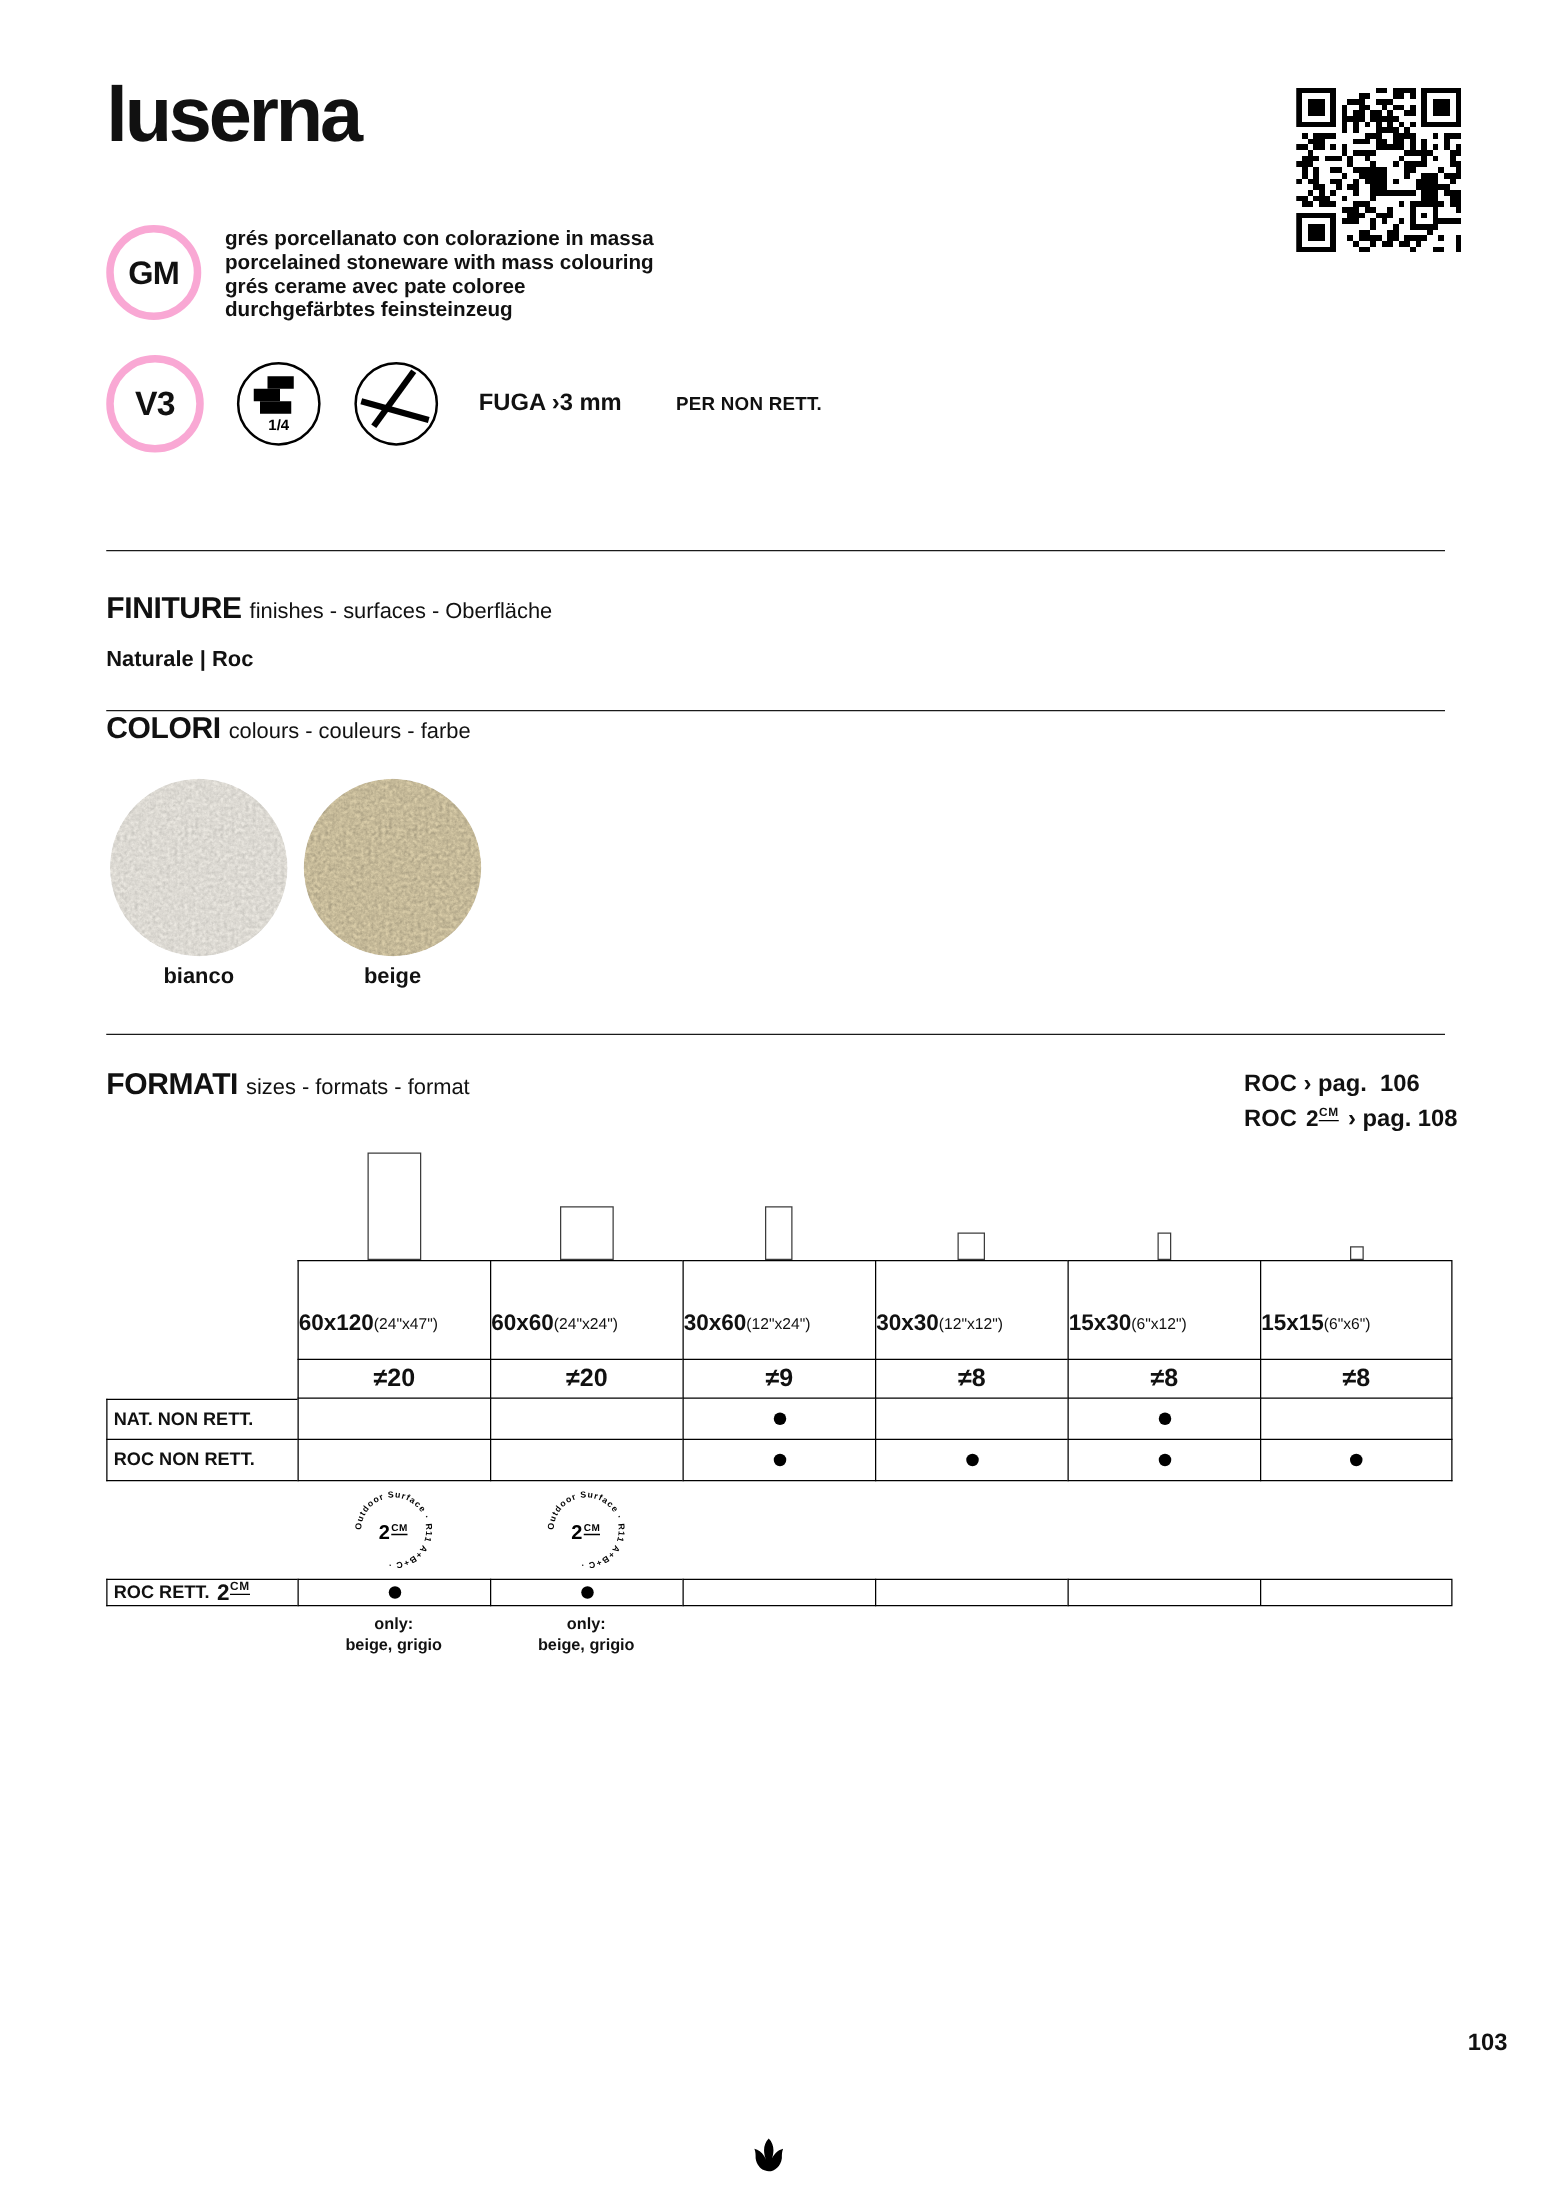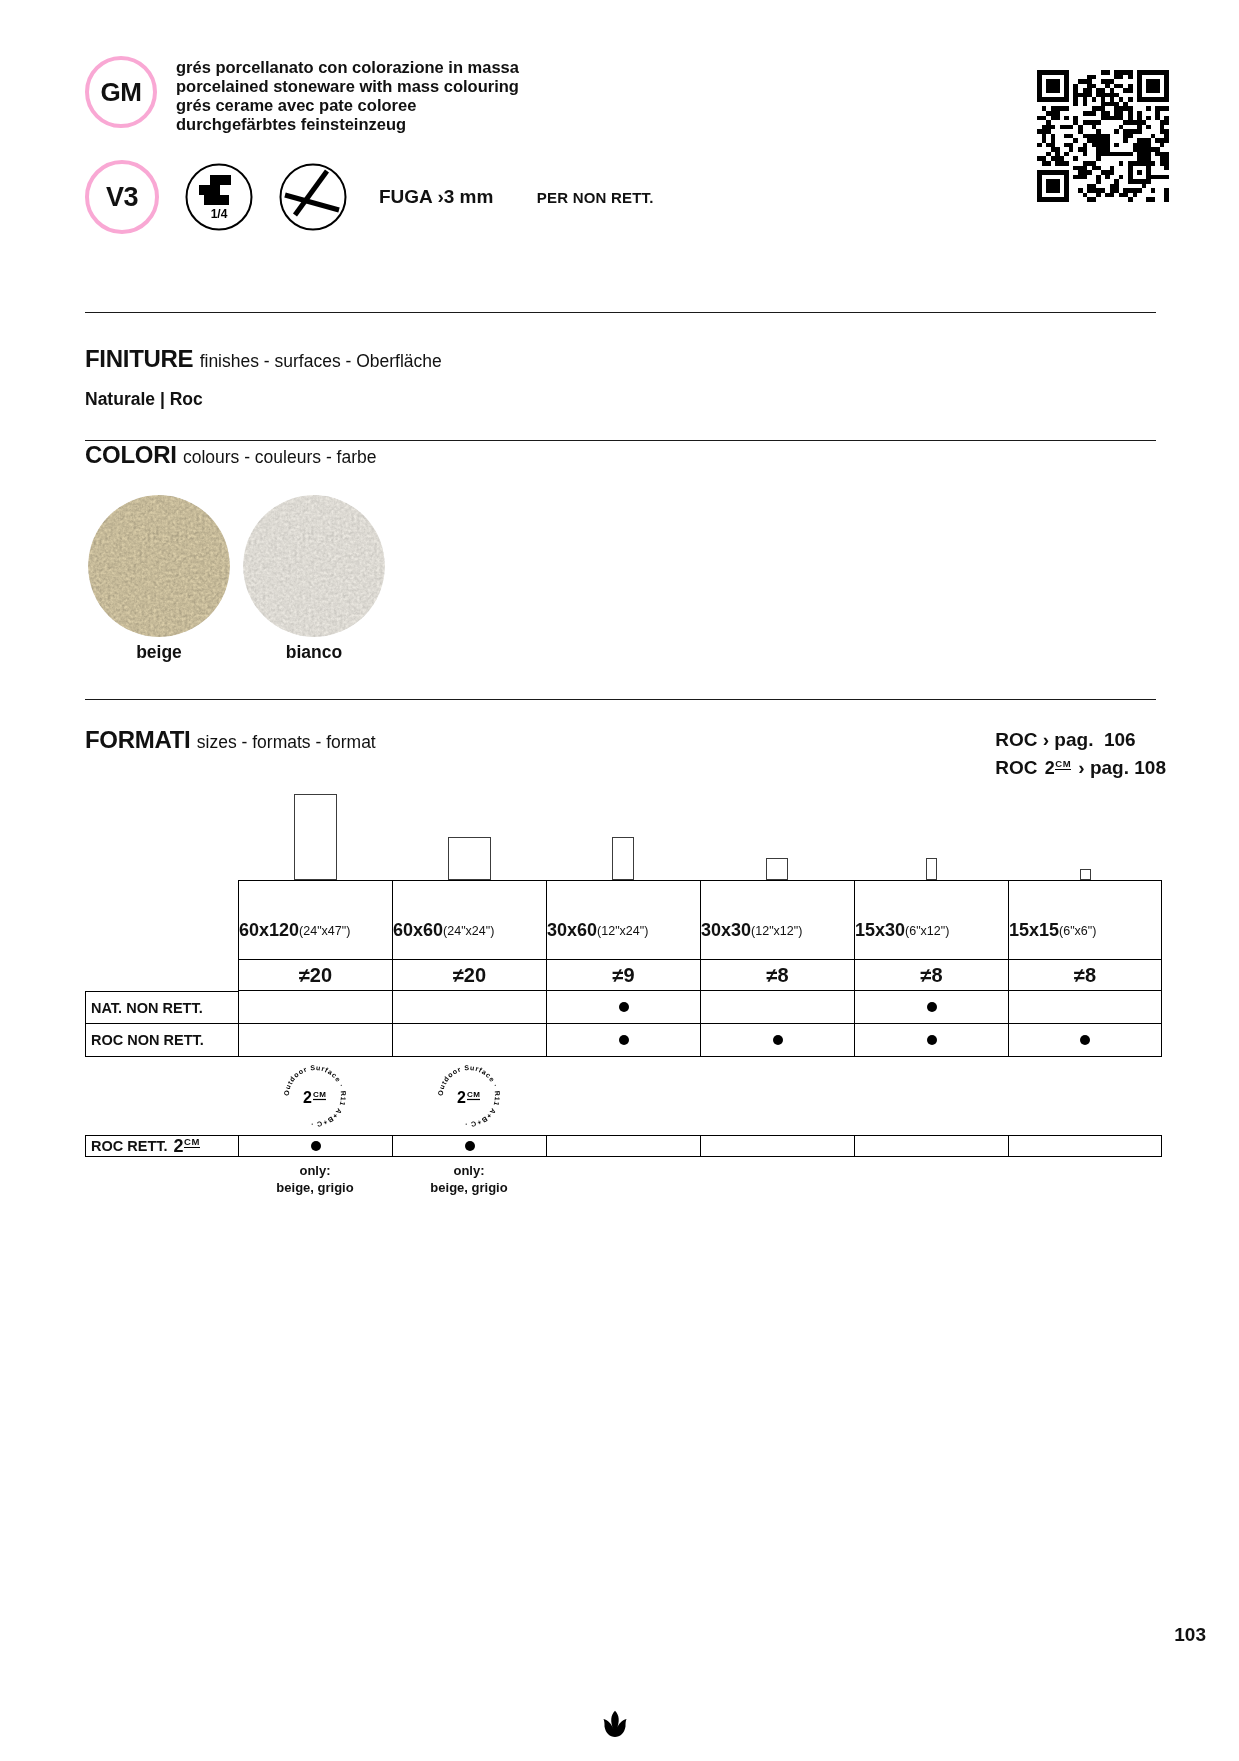--- a/index.html
+++ b/index.html
@@ -18,21 +18,21 @@
   .title{
     margin-top:62px;
     font-size:62px;font-weight:700;letter-spacing:-2.5px;line-height:1;
   }
   .qr{position:absolute;top:70px;left:1037px;width:132px;height:132px;}
 
   
   .gm-row{margin-top:56px;display:flex;align-items:flex-start;gap:19px;}
   .circle-badge{
     flex:0 0 auto;
-    width:64px;height:64px;border:4px solid #f9a8d4;border-radius:50%;
+    width:64px;height:64px;border:6px solid #f9a8d4;border-radius:50%;
     display:flex;align-items:center;justify-content:center;
     font-weight:700;font-size:26px;letter-spacing:-0.5px;background:#fff;
   }
   .desc{margin-top:2px;font-size:16.5px;font-weight:600;line-height:19px;}
   .v3-row{margin-top:26px;display:flex;align-items:center;gap:26px;}
   .icon-circle{width:68px;height:68px;flex:0 0 auto;}
   .v3-badge{width:66px;height:66px;font-size:27px;}
   .fuga{margin-left:6px;white-space:nowrap;}
   .fuga .big{font-size:19px;font-weight:700;}
   .fuga .small{font-size:15px;font-weight:600;letter-spacing:0.2px;padding-left:39px;}
@@ -109,20 +109,21 @@
     <defs>
       <filter id="grain" x="0" y="0" width="100%" height="100%">
         <feTurbulence type="fractalNoise" baseFrequency="0.35" numOctaves="4" seed="11" result="n"></feTurbulence>
         <feColorMatrix in="n" type="matrix" values="0 0 0 0 0  0 0 0 0 0  0 0 0 0 0  0.9 0.9 0.9 0 -0.9"></feColorMatrix>
       </filter>
     </defs>
   </svg>
 
   <div class="content">
 
+    <div class="title">luserna</div>
 
     <div class="gm-row">
       <div class="circle-badge">
         <span>GM</span>
       </div>
       <div class="desc">
         <div>grés porcellanato con colorazione in massa</div>
         <div>porcelained stoneware with mass colouring</div>
         <div>grés cerame avec pate coloree</div>
         <div>durchgefärbtes feinsteinzeug</div>
@@ -163,41 +164,41 @@
 
     <div class="sec-head colori-head">
       <span>COLORI</span>
       <span class="sub"> <span>colours - couleurs - farbe</span></span>
     </div>
 
     <div class="swatch-grid">
       <div class="swatch-row">
         <div class="swatch">
           <svg width="142" height="142">
+            <clipPath id="clip1">
+                <circle cx="71" cy="71" r="71"></circle>
+              </clipPath>
+            <g clip-path="url(#clip1)">
+              <circle cx="71" cy="71" r="71" fill="#eae7e0"></circle>
+              <rect x="0" y="0" width="142" height="142" filter="url(#grain)" opacity="0.13"></rect>
+            </g>
+          </svg>
+          <div class="swatch-label">bianco</div>
+        </div>
+        <div class="swatch">
+          <svg width="142" height="142">
             <clipPath id="clip0">
                 <circle cx="71" cy="71" r="71"></circle>
               </clipPath>
             <g clip-path="url(#clip0)">
               <circle cx="71" cy="71" r="71" fill="#d9cca8"></circle>
               <rect x="0" y="0" width="142" height="142" filter="url(#grain)" opacity="0.20"></rect>
             </g>
           </svg>
           <div class="swatch-label">beige</div>
-        </div>
-        <div class="swatch">
-          <svg width="142" height="142">
-            <clipPath id="clip1">
-                <circle cx="71" cy="71" r="71"></circle>
-              </clipPath>
-            <g clip-path="url(#clip1)">
-              <circle cx="71" cy="71" r="71" fill="#eae7e0"></circle>
-              <rect x="0" y="0" width="142" height="142" filter="url(#grain)" opacity="0.13"></rect>
-            </g>
-          </svg>
-          <div class="swatch-label">bianco</div>
         </div>
       </div>
     </div>
 
     <hr class="rule rule3">
 
     <div class="formati-head-row">
       <div class="sec-head">
         <span>FORMATI</span>
         <span class="sub"> <span>sizes - formats - format</span></span>

